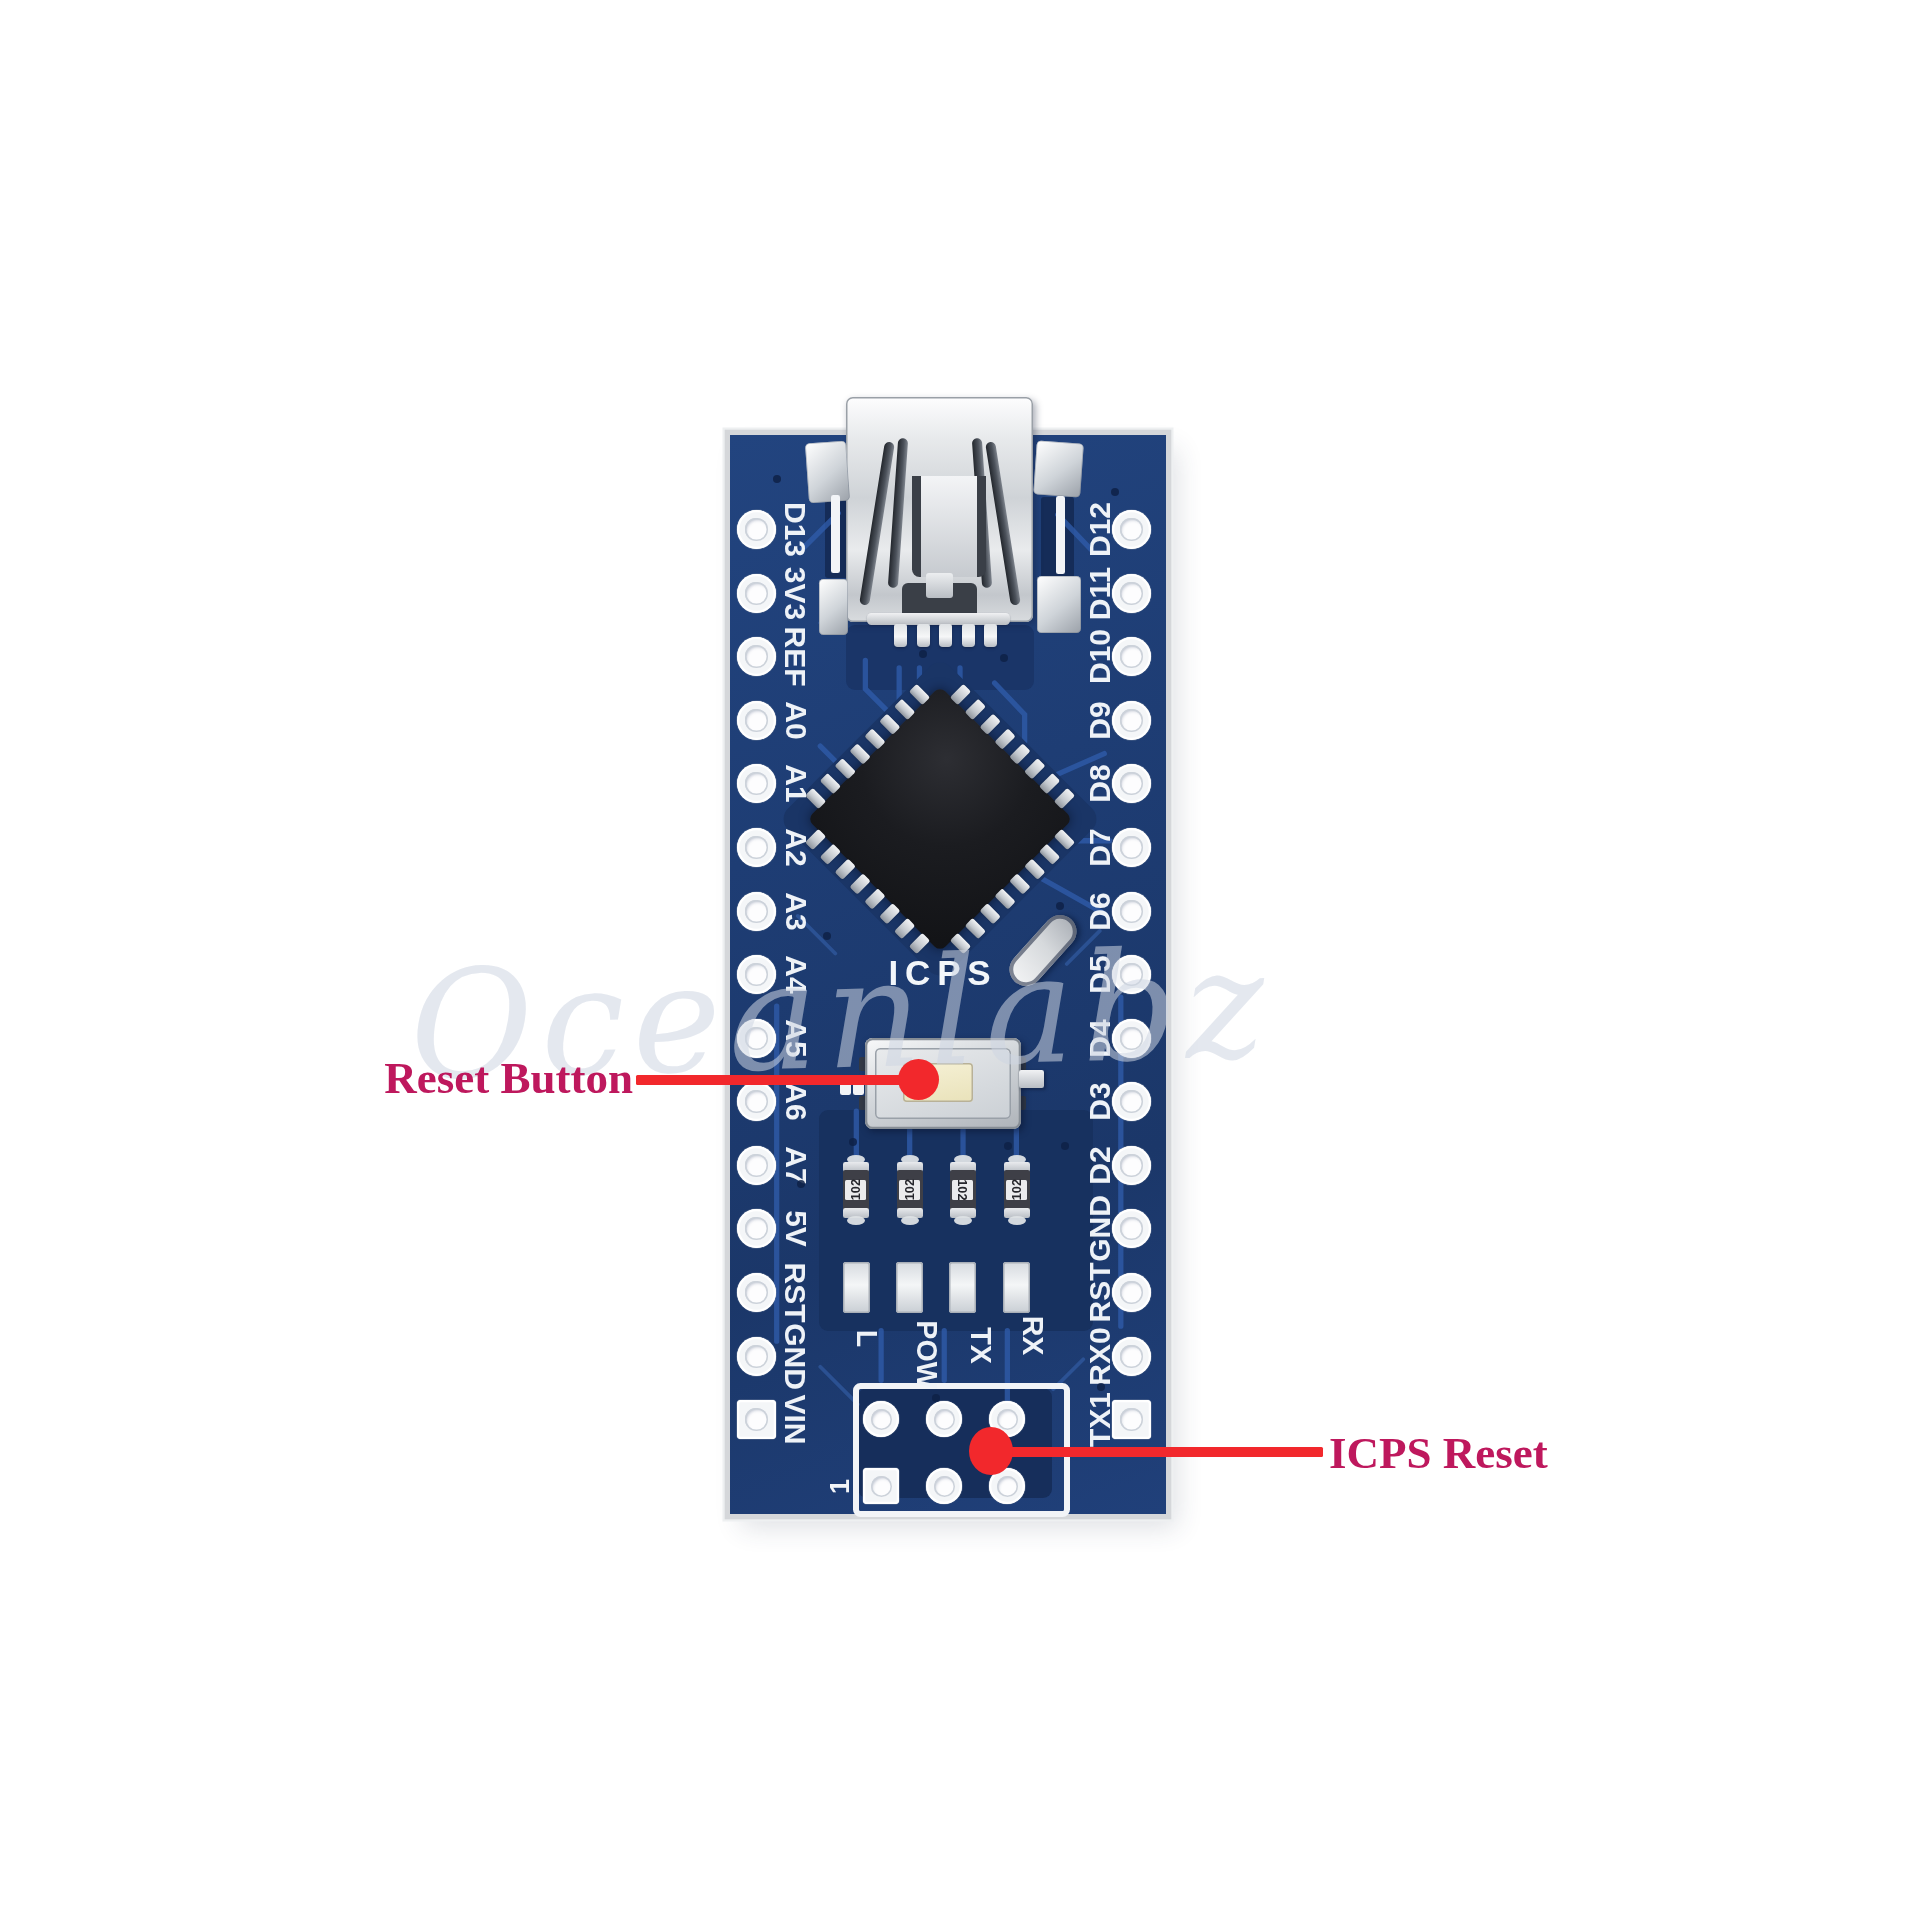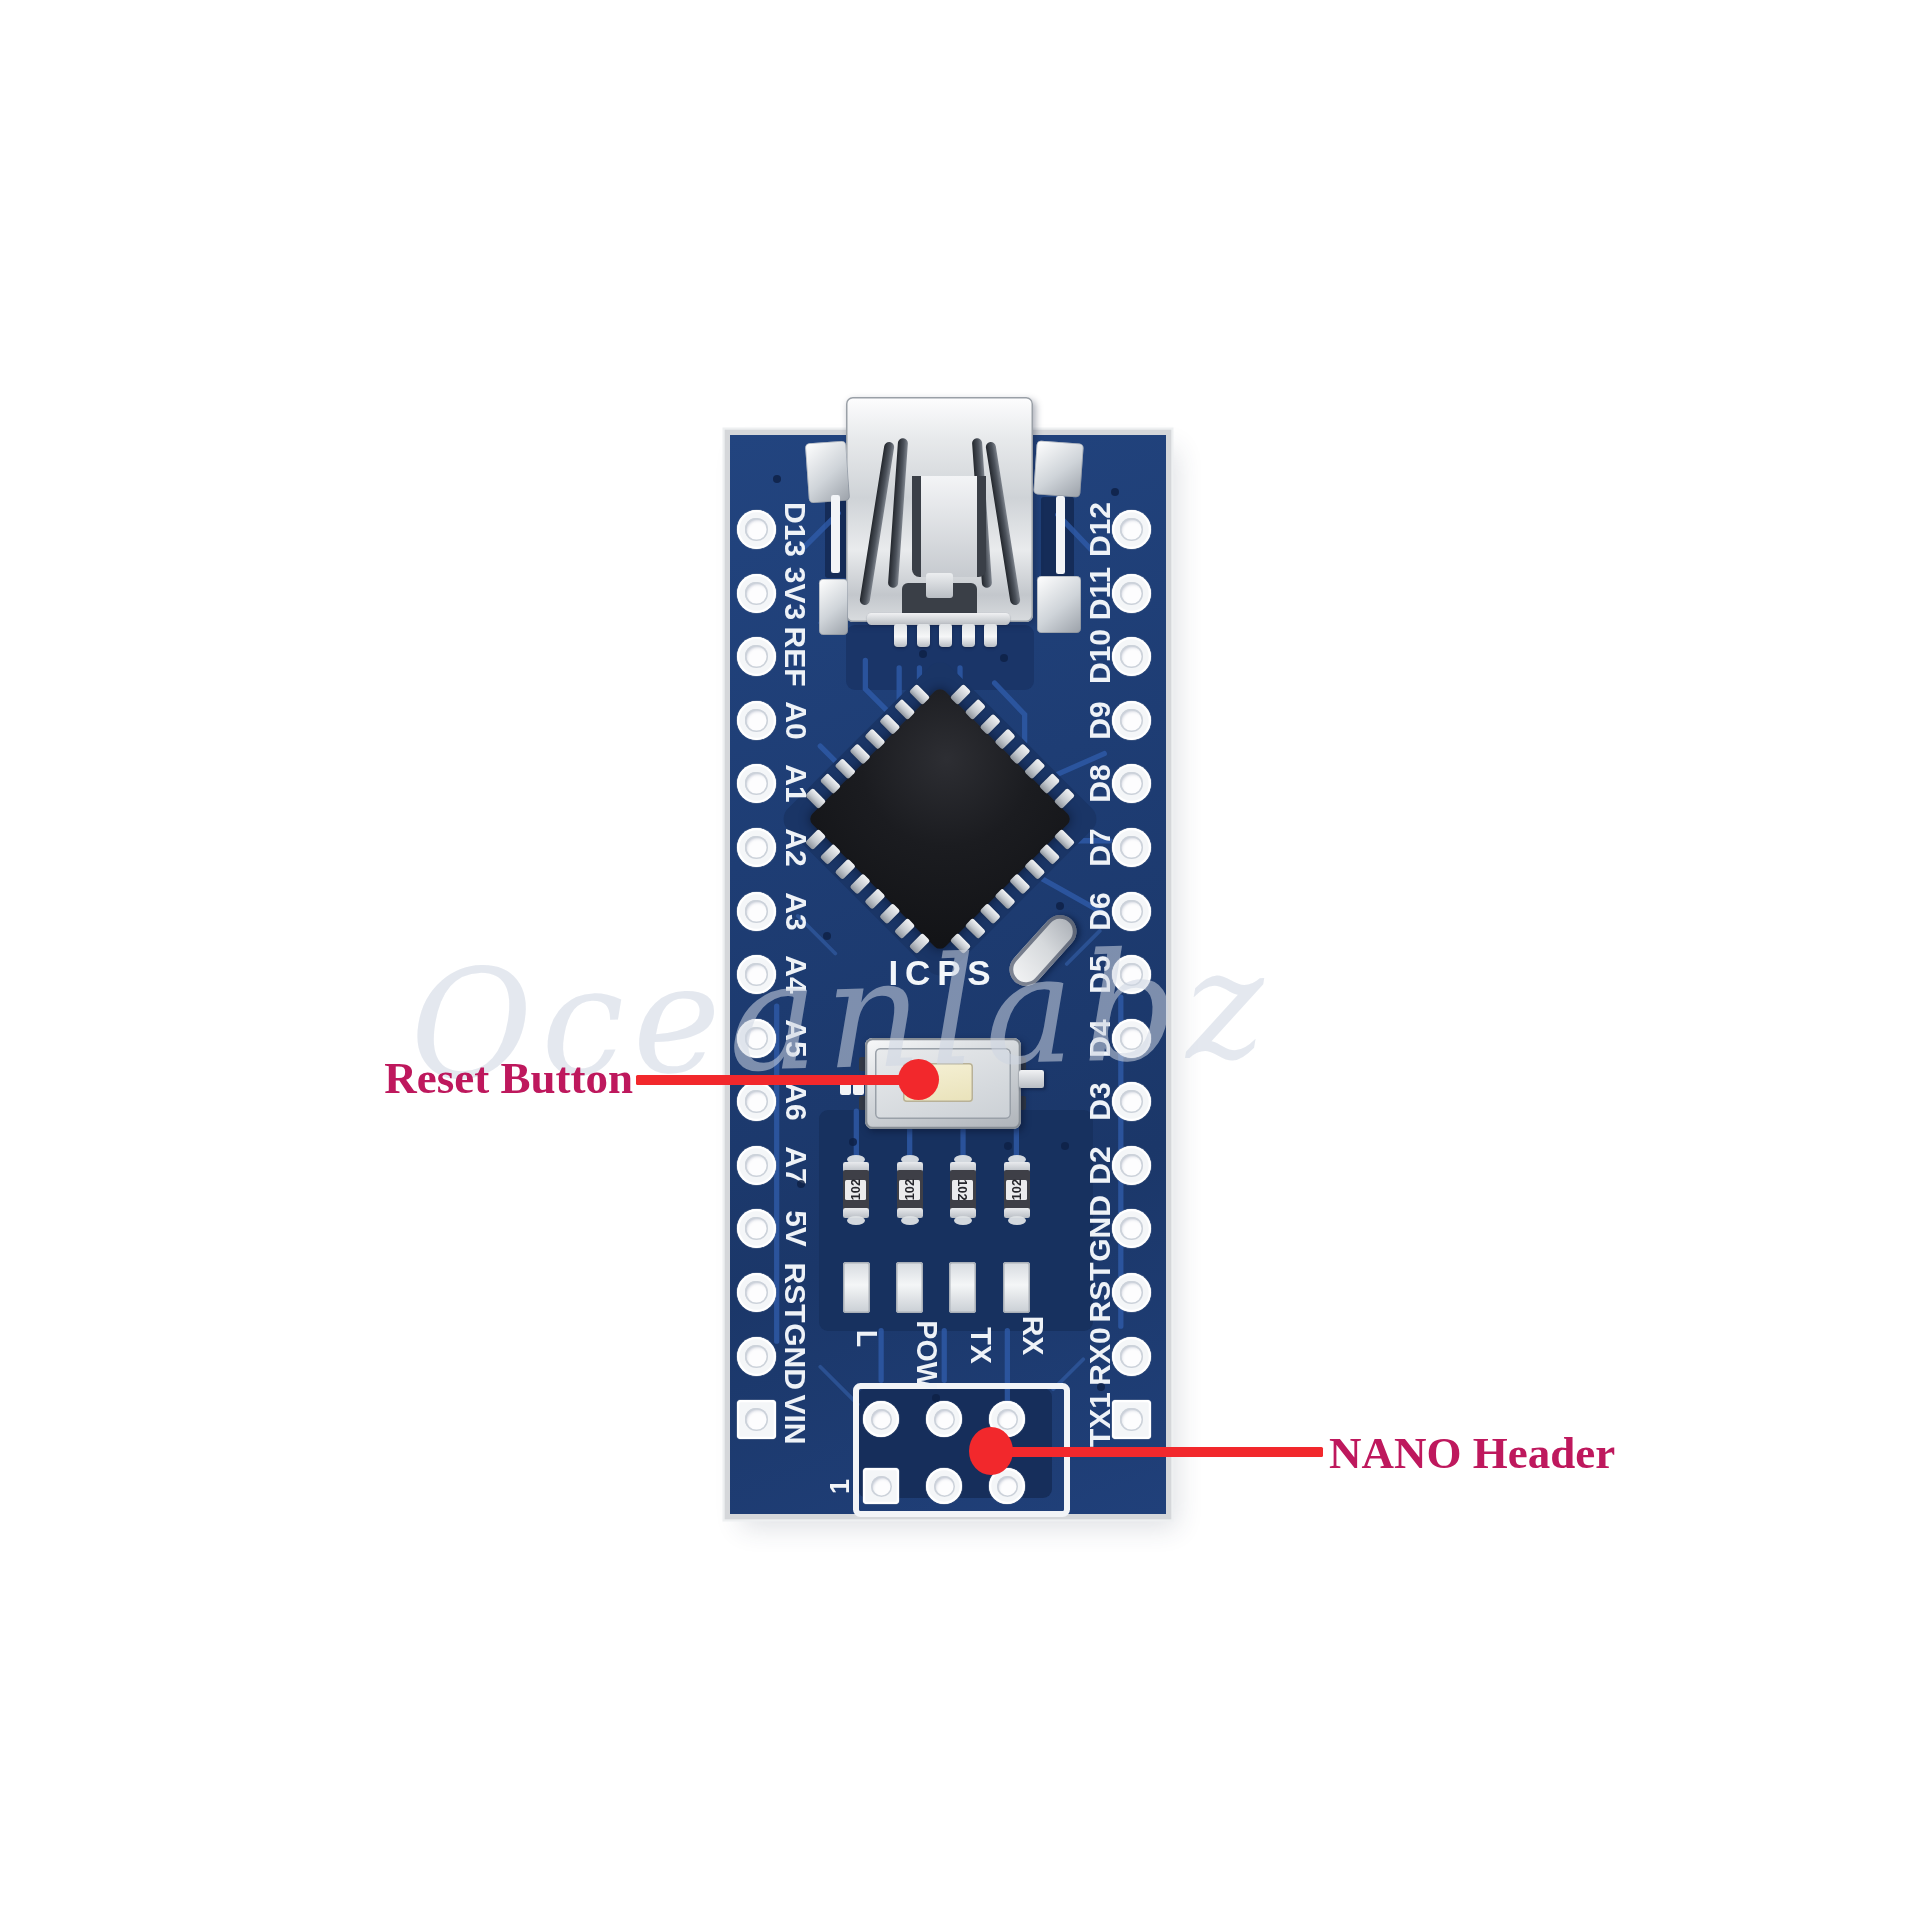--- a/index.html
+++ b/index.html
@@ -325,16 +325,16 @@
     </div>
 
   <div id="watermark">Oceanlabz</div>
 
   <div class="callout-text" style="left:316px;top:1052px;width:317px;text-align:right;">Reset Button</div>
   <div class="callout-line" style="left:636px;top:1075px;width:268px;"></div>
   <div class="callout-dot" style="left:898px;top:1059px;width:41px;height:41px;"></div>
 
   <div class="callout-dot" style="left:969px;top:1427px;width:44px;height:48px;"></div>
   <div class="callout-line" style="left:1001px;top:1447px;width:322px;"></div>
-  <div class="callout-text" style="left:1329px;top:1427px;">NANO Header</div>
+  <div class="callout-text" style="left:1329px;top:1427px;">ICPS Reset</div>
 
 </div>
 
 
 </body></html>

